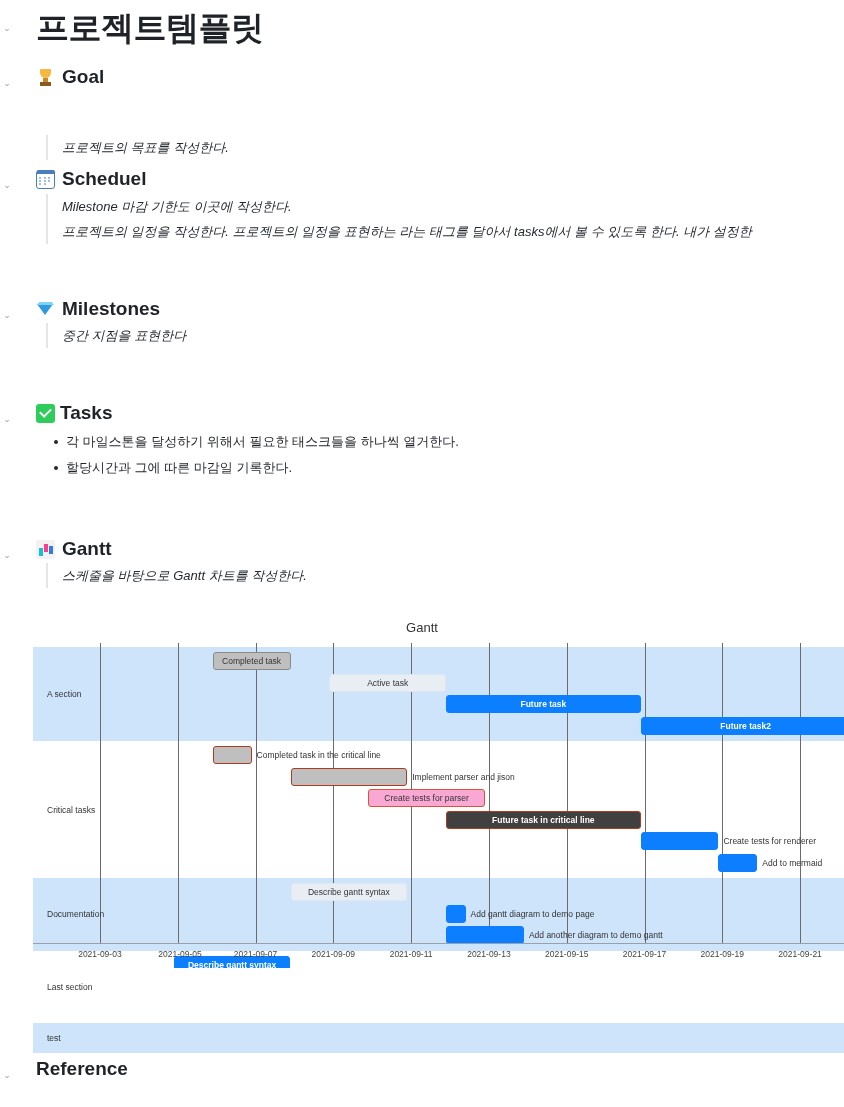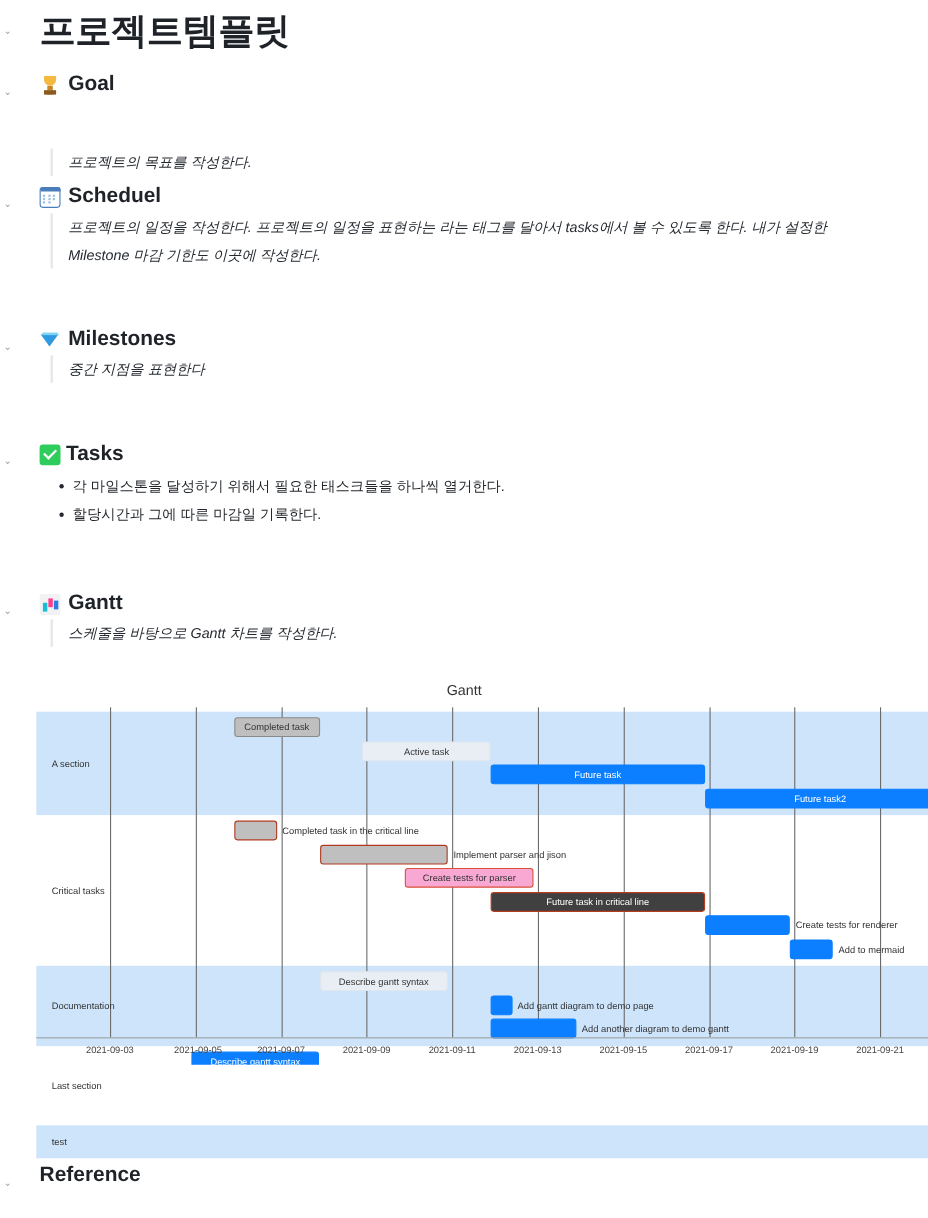--- a/index.html
+++ b/index.html
@@ -199,21 +199,21 @@
   .bar.crit-active{ background:#f9a8d4; border:1.6px solid #d9523a; }
   .bar.future    { background:#0b7fff; border:1.6px solid #0b7fff; }
   .bar.crit-future{ background:#404040; border:1.6px solid #b53a1e; }
 
   .bar-inside {
     position:absolute; inset:0;
     display:flex; align-items:center; justify-content:center;
     font-size:8.5px; white-space:nowrap; overflow:hidden;
   }
   .bar-inside.dark  { color:#333; }
-  .bar-inside.white { color:#fff; font-weight:400; }
+  .bar-inside.white { color:#fff; font-weight:700; }
   .bar-outside {
     position:absolute;
     left:100%; margin-left:6px; top:50%;
     transform:translateY(-50%);
     font-size:8.5px; color:#333; white-space:nowrap;
   }
 
   .clip { position:absolute; left:0; top:0; width:811px; height:325px; overflow:hidden; }
 
   .ref-h2 {
@@ -240,22 +240,22 @@
   </div>
 </div>
 
 <div class="blk">
   <span class="collapse-caret" style="top:181px;">⌄</span>
   <div class="h2" style="top:168px;">
     <span class="emoji ico-cal"></span>
     <span>Scheduel</span>
   </div>
   <div class="indent-text" style="top:194px;">
+    <div>Milestone 마감 기한도 이곳에 작성한다.</div>
     <div>프로젝트의 일정을 작성한다. 프로젝트의 일정을 표현하는 라는 태그를 달아서 tasks에서 볼 수 있도록 한다. 내가 설정한</div>
-    <div>Milestone 마감 기한도 이곳에 작성한다.</div>
   </div>
 </div>
 
 <div class="blk">
   <span class="collapse-caret" style="top:311px;">⌄</span>
   <div class="h2" style="top:298px;">
     <span class="emoji ico-gem"></span>
     <span>Milestones</span>
   </div>
   <div class="indent-text" style="top:323px;">

